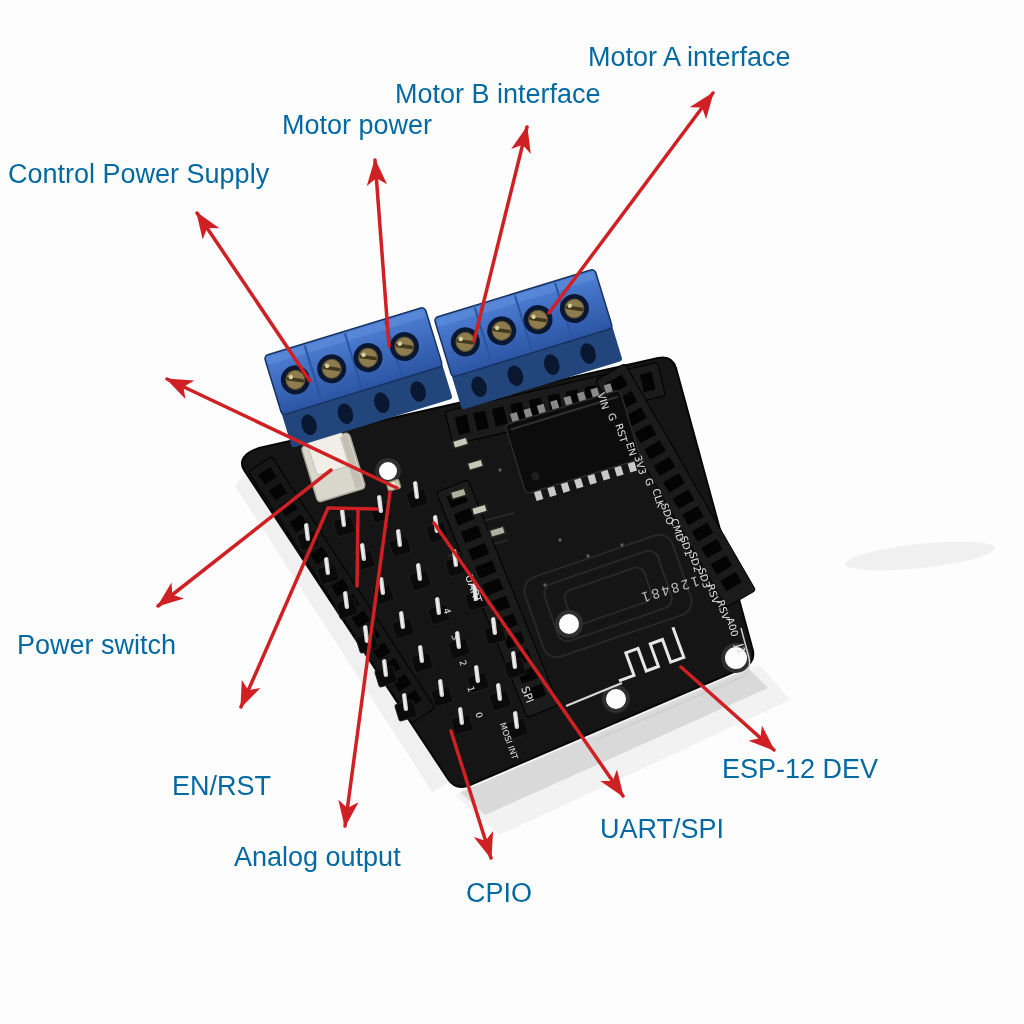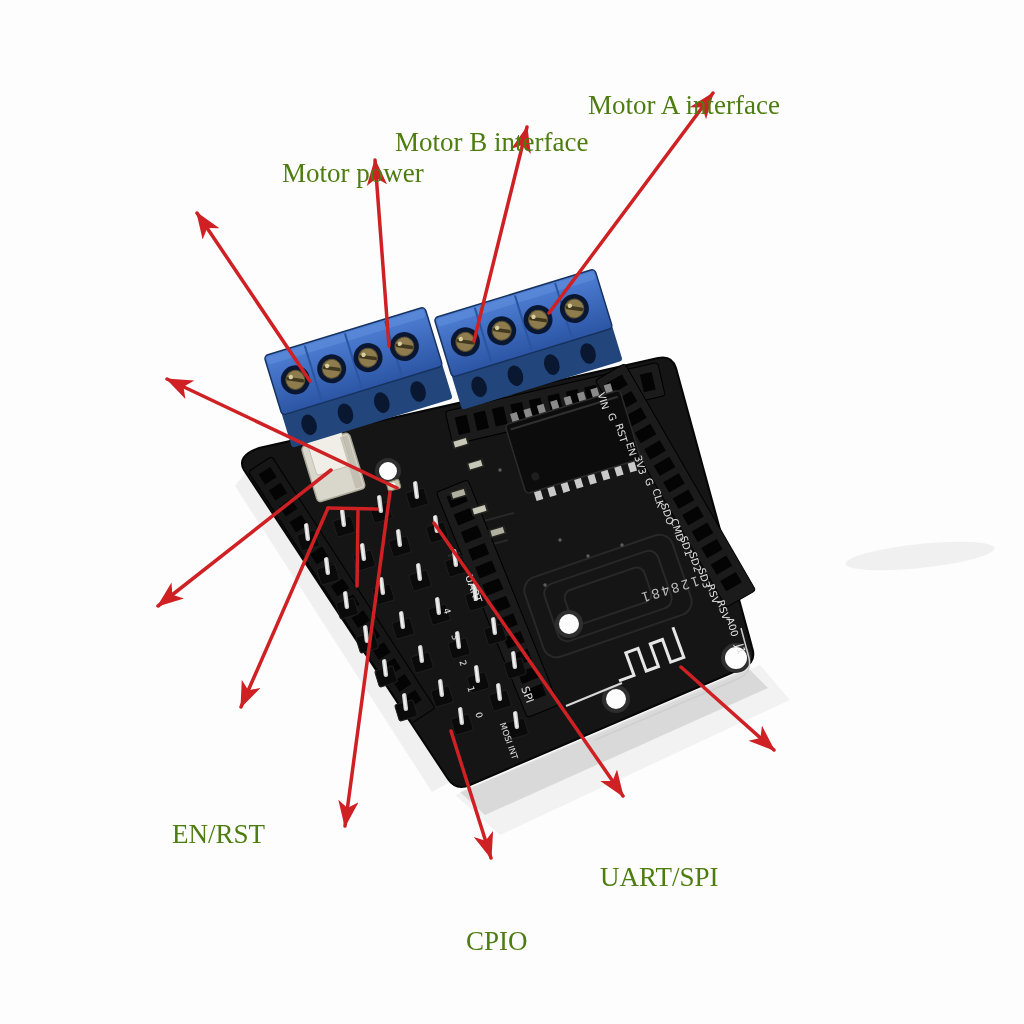--- a/index.html
+++ b/index.html
@@ -1,20 +1,20 @@
 <!DOCTYPE html>
 <html><head>
 <meta charset="utf-8">
 <style>
   html,body{margin:0;padding:0;background:#fff;}
   .stage{position:relative;width:1024px;height:1024px;background:#fdfdfd;overflow:hidden;
          font-family:"Liberation Mono","DejaVu Sans Mono",monospace;}
   .stage svg{position:absolute;left:0;top:0;}
-  .lbl{position:absolute;color:#4d7c0f;font-size:27px;line-height:1.15;white-space:nowrap;
-       font-family:Liberation Serif, serif;margin-top:48px;}
+  .lbl{position:absolute;color:#0369a1;font-size:27px;line-height:1.15;white-space:nowrap;
+       font-family:Liberation Sans, sans-serif;}
   .silk{font-family:"DejaVu Sans",sans-serif;fill:#e0e0e0;}
 </style>
 </head>
 <body>
 
 <div class="stage">
 
 <svg width="1024" height="1024" viewBox="0 0 1024 1024">
   <defs>
     <marker id="ah" markerWidth="8" markerHeight="6" refX="7.2" refY="2.9" orient="auto" markerUnits="strokeWidth">
@@ -252,17 +252,21 @@
     <line x1="390" y1="492" x2="345" y2="826" marker-end="url(#ah)"></line>
     <line x1="451" y1="731" x2="491" y2="858" marker-end="url(#ah)"></line>
     <line x1="434" y1="523" x2="623" y2="796" marker-end="url(#ah)"></line>
     <line x1="681" y1="667" x2="774" y2="750" marker-end="url(#ah)"></line>
   </g>
 </svg>
 
 <div class="lbl" style="left:588px;top:42px;">Motor A interface</div>
 <div class="lbl" style="left:282px;top:110px;">Motor power</div>
 <div class="lbl" style="left:395px;top:79px;">Motor B interface</div>
+<div class="lbl" style="left:8px;top:159px;">Control Power Supply</div>
+<div class="lbl" style="left:17px;top:630px;">Power switch</div>
 <div class="lbl" style="left:172px;top:771px;">EN/RST</div>
+<div class="lbl" style="left:234px;top:842px;">Analog output</div>
 <div class="lbl" style="left:466px;top:878px;text-align:center;">CPIO</div>
 <div class="lbl" style="left:600px;top:814px;">UART/SPI</div>
+<div class="lbl" style="left:722px;top:754px;">ESP-12 DEV</div>
 
 </div>
 
 </body></html>

